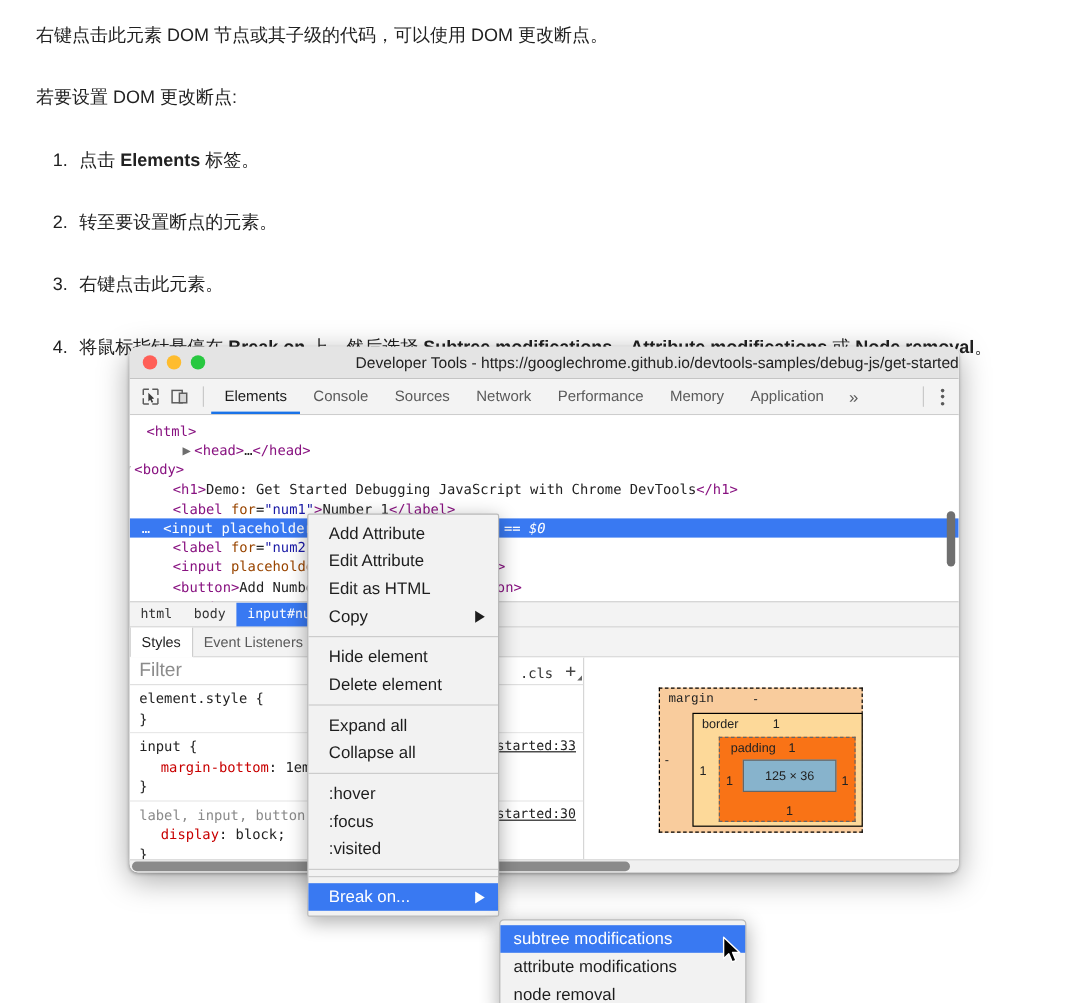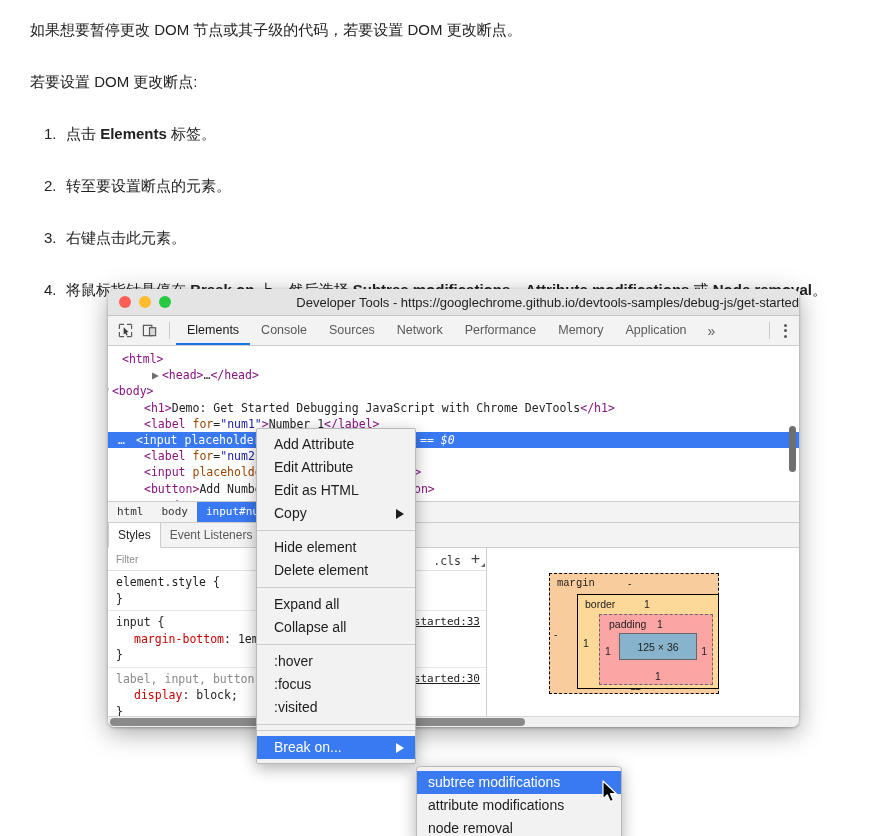--- a/index.html
+++ b/index.html
@@ -115,21 +115,21 @@
   }
   .stab.active { background: #fff; color: #222; border: 1px solid #cdcdcd; border-bottom-color: #fff; margin-bottom: -1px; border-top: none;}
 
   
   .panes { display: flex; height: 169px; background:#fff; }
   .pane-left { width: 378px; border-right: 1px solid #cdcdcd; position: relative; background:#fff; }
   .filterbar {
     height: 22px; border-bottom: 1px solid #e0e0e0; display:flex; align-items:center;
     justify-content: space-between; padding-left: 8px; padding-right: 6px;
   }
-  .filter-ph { font-size: 10px; color: #8b8b8b; }
+  .filter-ph { font-size: 16px; color: #8b8b8b; }
   .cls-group { display:flex; align-items:flex-end; gap:10px; font-family:"DejaVu Sans Mono", monospace; font-size: 11.5px; color:#333; }
   .plusbtn { font-size: 15px; color: #444; position: relative; }
   .plusbtn::after { content:""; position:absolute; right:-5px; bottom:1px; border-left:4px solid transparent; border-bottom:4px solid #666; }
   .cssblock {
     font-family: "DejaVu Sans Mono", monospace; font-size: 11.5px;
     line-height: 16.5px; padding: 3px 8px 3px 8px; border-bottom: 1px solid #e8e8e8;
     position: relative;
   }
   .sel-name { color: #222; }
   .sel-dim { color: #8a8a8a; }
@@ -149,21 +149,21 @@
   }
   .bm-margin {
     background: #f9cc9d; border: 1px dashed #000; width: 170px; height: 121px;
     box-sizing: border-box; position: relative;
   }
   .bm-border {
     background: #fdd999; border: 1px solid #000; position: absolute;
     left: 27px; top: 20px; width: 142px; height: 95px; box-sizing: border-box;
   }
   .bm-padding {
-    background: #fca5a5; border: 1px dashed #666; position: absolute;
+    background: #f97316; border: 1px dashed #666; position: absolute;
     left: 21px; top: 19px; width: 114px; height: 71px; box-sizing: border-box;
   }
   .bm-content {
     background: #87b3cc; border: 1px solid #666; position: absolute;
     left: 19px; top: 18px; width: 78px; height: 27px; box-sizing: border-box;
     display: flex; align-items: center; justify-content: center; font-size: 10.5px;
   }
   .bm-label { position: absolute; }
   .bm-val { position: absolute; }
 
@@ -208,21 +208,21 @@
 
   
   .cursor { position: absolute; left: 602px; top: 780px; }
 </style>
 </head>
 <body>
 
 <div class="page">
 
   <div class="article">
-    <p class="para">如果想要暂停更改 DOM 节点或其子级的代码，若要设置 DOM 更改断点。</p>
+    <p class="para">右键点击此元素 DOM 节点或其子级的代码，可以使用 DOM 更改断点。</p>
     <p class="para">若要设置 DOM 更改断点:</p>
     <ol class="steps">
       <li class="step">
         <span class="num">1.</span>
         <span class="step-text">点击 <b>Elements</b> 标签。</span>
       </li>
       <li class="step">
         <span class="num">2.</span>
         <span class="step-text">转至要设置断点的元素。</span>
       </li>

